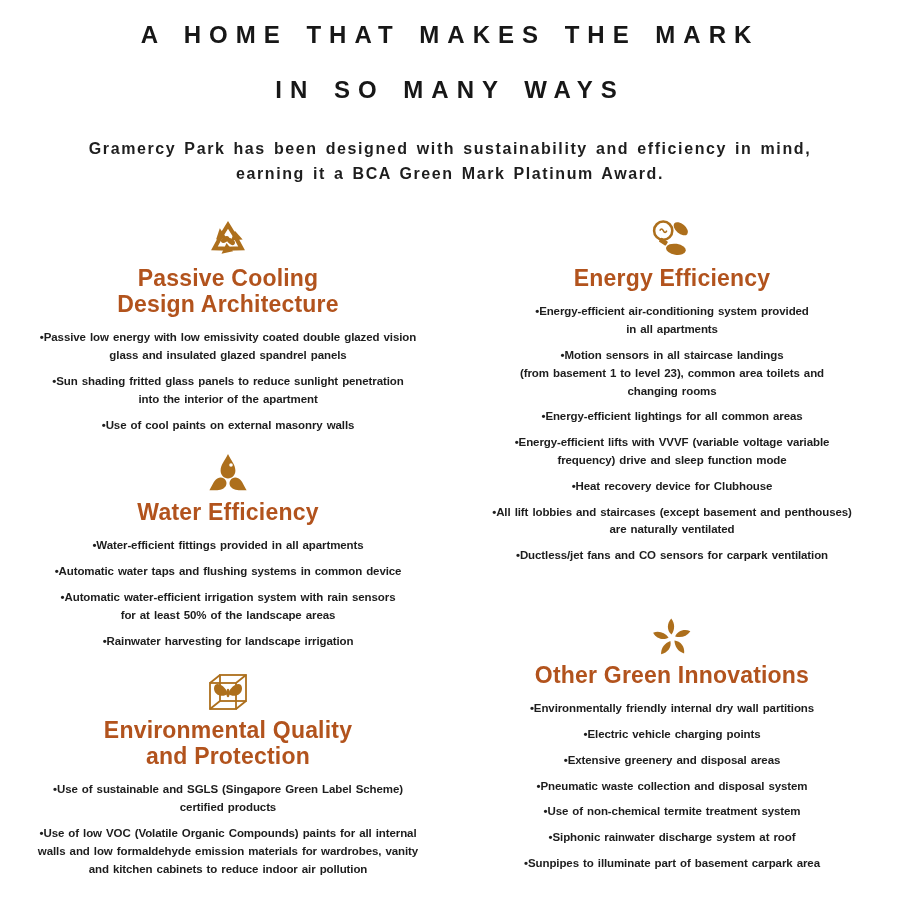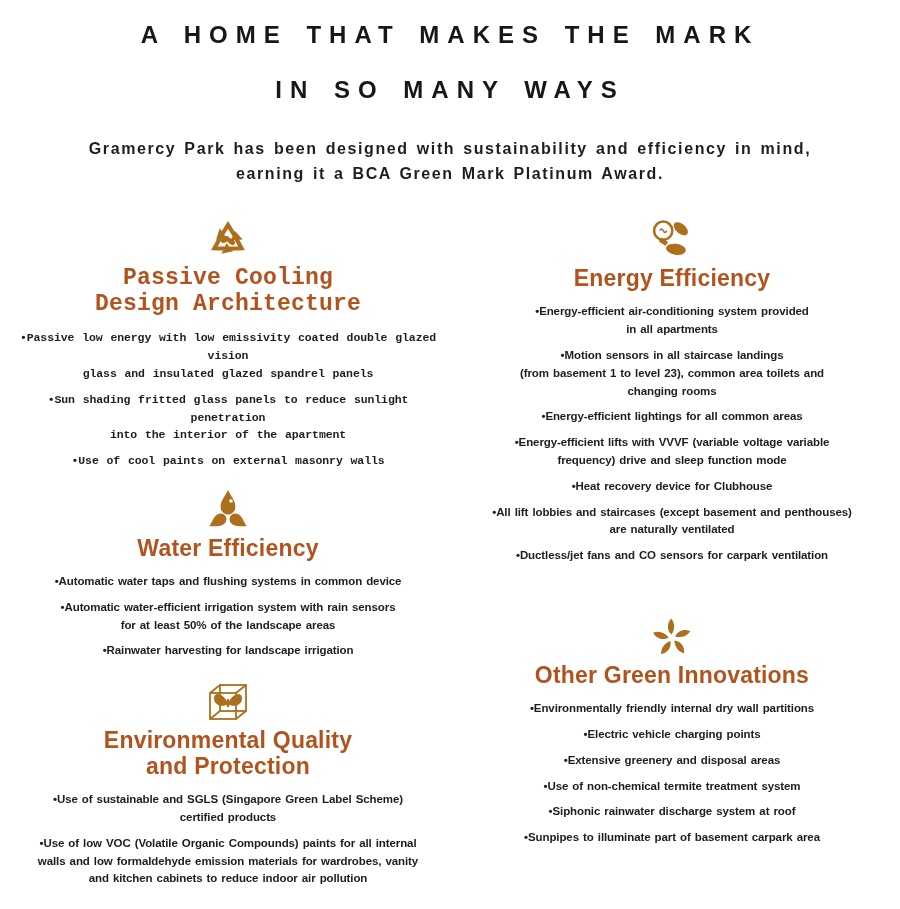--- a/index.html
+++ b/index.html
@@ -31,21 +31,21 @@
     letter-spacing:0.2px; line-height:1.13; white-space:pre-line;
   }
   .features { list-style:none; margin:12px 0 0; padding:0 4px; }
   .feature {
     font-size:11.5px; font-weight:700; color:#1d1d1d;
     letter-spacing:-0.1px; word-spacing:1px; line-height:1.55;
     margin:0 0 8px; white-space:pre-line;
   }
   .feature::before { content:"\2022 "; }
   
-  .s-pc { margin-top:16px;font-family:Liberation Mono, monospace; }
+  .s-pc { margin-top:16px; }
   .s-we { margin-top:16px; }
   .s-eq { margin-top:18px;text-align:center; }
   .s-ee { margin-top:16px; }
   .s-og { margin-top:48px; }
 </style>
 </head>
 <body>
 
 <div class="page">
 
@@ -104,20 +104,21 @@
             <g fill="currentColor">
               <path transform="translate(22 15)" d="M0 -13 C-3.4 -5.8 -7.4 -2.6 -7.4 3.6 C-7.4 8.4 -4 11.5 0 11.5 C4 11.5 7.4 8.4 7.4 3.6 C7.4 -2.6 3.4 -5.8 0 -13 Z"></path>
               <path transform="translate(12 33) rotate(-122) scale(0.78)" d="M0 -13 C-3.4 -5.8 -7.4 -2.6 -7.4 3.6 C-7.4 8.4 -4 11.5 0 11.5 C4 11.5 7.4 8.4 7.4 3.6 C7.4 -2.6 3.4 -5.8 0 -13 Z"></path>
               <path transform="translate(32 33) rotate(122) scale(0.78)" d="M0 -13 C-3.4 -5.8 -7.4 -2.6 -7.4 3.6 C-7.4 8.4 -4 11.5 0 11.5 C4 11.5 7.4 8.4 7.4 3.6 C7.4 -2.6 3.4 -5.8 0 -13 Z"></path>
             </g>
             <circle cx="25" cy="13" r="1.8" fill="#ffffff"></circle>
           </svg>
         </div>
         <h2 class="sec-title">Water Efficiency</h2>
         <ul class="features">
+          <li class="feature">Water-efficient fittings provided in all apartments</li>
           <li class="feature">Automatic water taps and flushing systems in common device</li>
           <li class="feature">Automatic water-efficient irrigation system with rain sensors
 for at least 50% of the landscape areas</li>
           <li class="feature">Rainwater harvesting for landscape irrigation</li>
         </ul>
       </section>
 
       <section class="sec s-eq">
         <div class="icon">
           <svg width="50" height="44" viewBox="0 0 50 44">
@@ -189,20 +190,21 @@
               <path transform="translate(22 21) rotate(208)" d="M0 -3.5 C4 -8 5.2 -14 2 -19.5 C-3.2 -15.5 -4.2 -8 0 -3.5 Z"></path>
               <path transform="translate(22 21) rotate(280)" d="M0 -3.5 C4 -8 5.2 -14 2 -19.5 C-3.2 -15.5 -4.2 -8 0 -3.5 Z"></path>
             </g>
           </svg>
         </div>
         <h2 class="sec-title">Other Green Innovations</h2>
         <ul class="features">
           <li class="feature">Environmentally friendly internal dry wall partitions</li>
           <li class="feature">Electric vehicle charging points</li>
           <li class="feature">Extensive greenery and disposal areas</li>
+          <li class="feature">Pneumatic waste collection and disposal system</li>
           <li class="feature">Use of non-chemical termite treatment system</li>
           <li class="feature">Siphonic rainwater discharge system at roof</li>
           <li class="feature">Sunpipes to illuminate part of basement carpark area</li>
         </ul>
       </section>
 
     </div>
   </div>
 </div>
 

